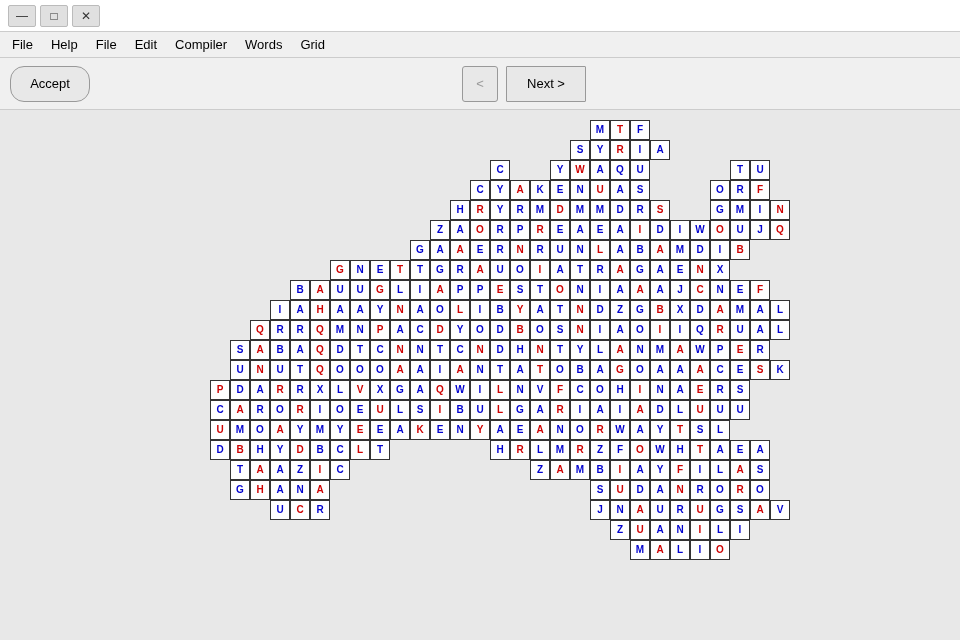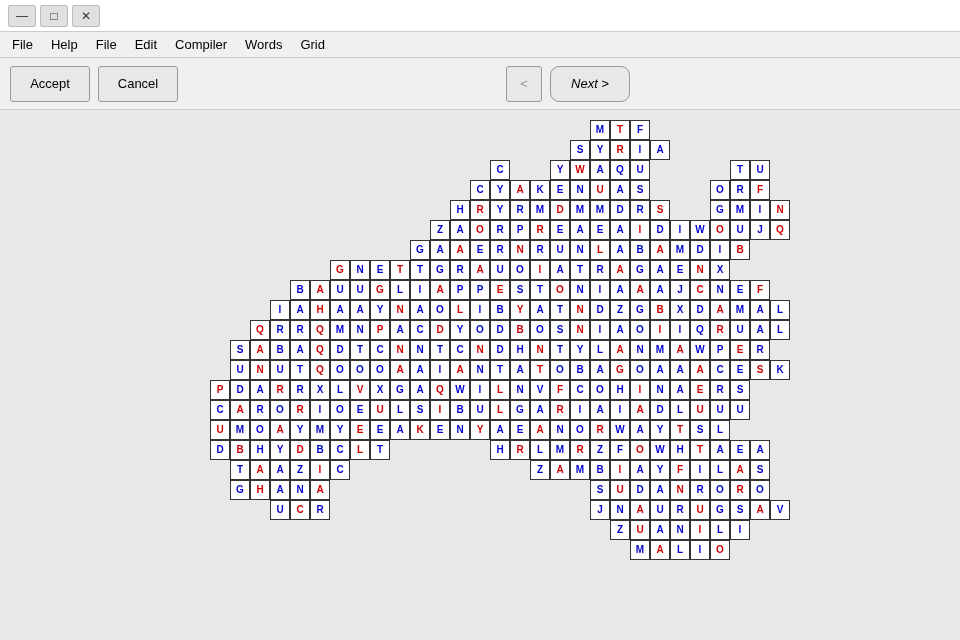--- a/index.html
+++ b/index.html
@@ -77,21 +77,21 @@
       align-items: center;
       padding: 6px 10px;
       gap: 8px;
       border-bottom: 1px solid #ccc;
     }
     .toolbar-btn {
       height: 36px;
       min-width: 80px;
       background: #e8e8e8;
       border: 1px solid #999;
-      border-radius: 3px;
+      border-radius: 14px;
       font-size: 13px;
       cursor: pointer;
       padding: 8px 12px;
       color: #000;
     }
     .nav-btn {
       height: 36px;
       width: 36px;
       background: #e8e8e8;
       border: 1px solid #999;
@@ -99,26 +99,25 @@
       font-size: 13px;
       cursor: pointer;
       display: flex; align-items: center; justify-content: center;
       color: #999;
     }
     .nav-btn-next {
       height: 36px;
       min-width: 80px;
       background: #e8e8e8;
       border: 1px solid #999;
-      border-radius: 9px;
+      border-radius: 1px;
       font-size: 13px;
       cursor: pointer;
       padding: 0 12px;
       color: #000;
-      font-style: italic;
     }
     .toolbar-spacer { flex: 1; }
 
     
     .main-content {
       background: #e8e8e8;
       width: 960px;
       height: calc(640px - 110px);
       overflow: hidden;
       position: relative;
@@ -169,21 +168,20 @@
   <div class="menu-item">Help</div>
   <div class="menu-item">File</div>
   <div class="menu-item">Edit</div>
   <div class="menu-item">Compiler</div>
   <div class="menu-item">Words</div>
   <div class="menu-item">Grid</div>
 </div>
 
 <div class="toolbar">
   <button class="toolbar-btn">Accept</button>
-  <button class="toolbar-btn">Cancel</button>
   <div class="toolbar-spacer"></div>
   <button class="nav-btn">&lt;</button>
   <button class="nav-btn-next">Next &gt;</button>
   <div class="toolbar-spacer"></div>
 </div>
 
 <div class="main-content">
   <div class="crossword-container">
     <div class="crossword-grid" id="crossword-grid" style="width: 620px; height: 440px; position: relative;">
     <div class="grid-cell blue" style="left: 420px; top: 0px;">M</div>

